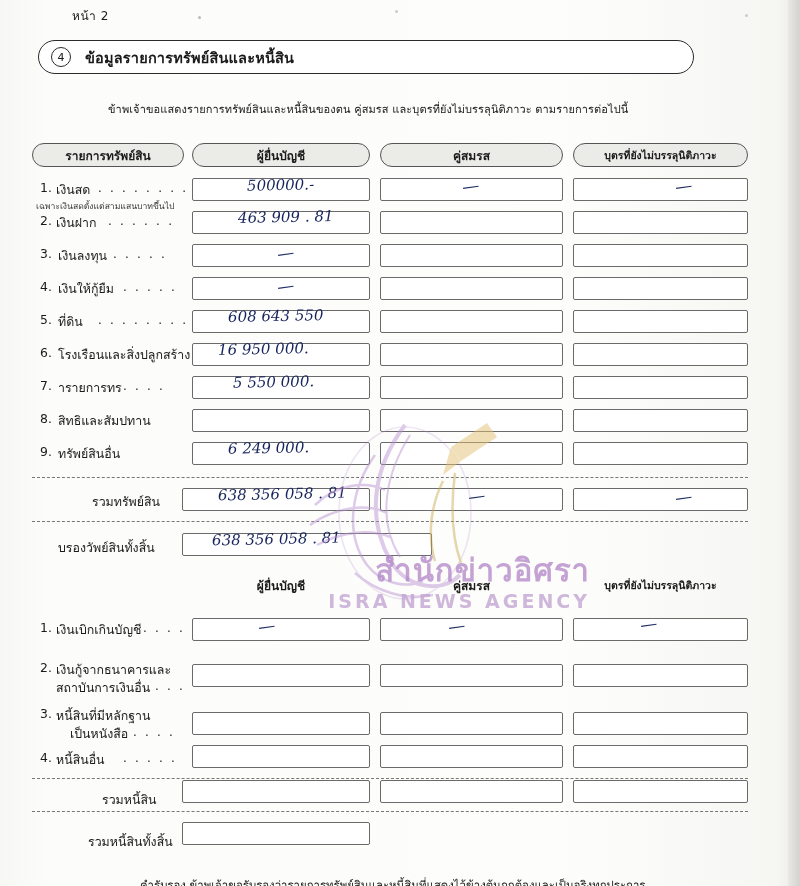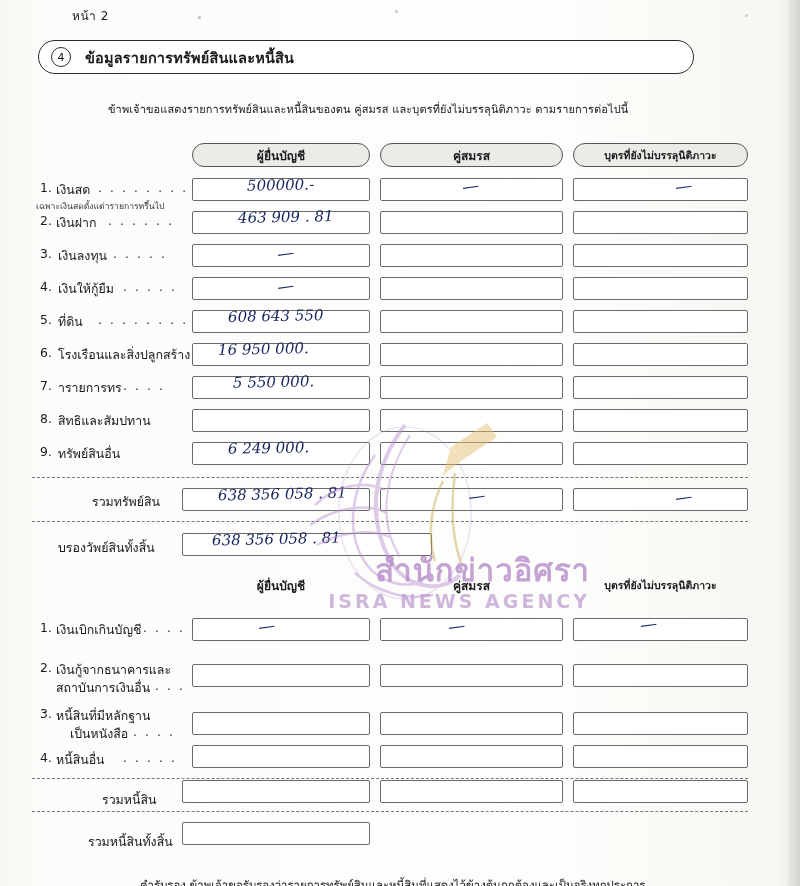--- a/index.html
+++ b/index.html
@@ -182,28 +182,29 @@
   <div class="dot2"></div>
   <div class="dot3"></div>
 
   <div class="section-header">
     <div class="sec-badge">4</div>
     <div class="sec-title">ข้อมูลรายการทรัพย์สินและหนี้สิน</div>
   </div>
 
   <div class="intro">ข้าพเจ้าขอแสดงรายการทรัพย์สินและหนี้สินของตน คู่สมรส และบุตรที่ยังไม่บรรลุนิติภาวะ ตามรายการต่อไปนี้</div>
 
+  <div class="col-head" style="left:32px;  top:143px; width:152px;">รายการทรัพย์สิน</div>
   <div class="col-head" style="left:192px; top:143px; width:178px;">ผู้ยื่นบัญชี</div>
   <div class="col-head" style="left:380px; top:143px; width:183px;">คู่สมรส</div>
   <div class="col-head" style="left:573px; top:143px; width:175px; font-size:10.5px;">บุตรที่ยังไม่บรรลุนิติภาวะ</div>
 
   <div class="row-label" style="left:40px; top:180px;">1.</div>
   <div class="row-label" style="left:56px; top:180px;">เงินสด</div>
   <div class="dots" style="left:98px; top:181px;">. . . . . . . .</div>
-  <div class="row-sub" style="left:36px; top:199px;">เฉพาะเงินสดตั้งแต่ารายการทรึ้นไป</div>
+  <div class="row-sub" style="left:36px; top:199px;">เฉพาะเงินสดตั้งแต่สามแสนบาทขึ้นไป</div>
   <div class="cell" style="left:192px; top:178px; width:178px;"></div>
   <div class="cell" style="left:380px; top:178px; width:183px;"></div>
   <div class="cell" style="left:573px; top:178px; width:175px;"></div>
   <div class="hand" style="left:247px; top:176px;">500000.-</div>
   <div class="hand dashmark" style="left:462px; top:176px;">—</div>
   <div class="hand dashmark" style="left:675px; top:176px;">—</div>
 
   <div class="row-label" style="left:40px; top:213px;">2.</div>
   <div class="row-label" style="left:56px; top:213px;">เงินฝาก</div>
   <div class="dots" style="left:108px; top:214px;">. . . . . .</div>

